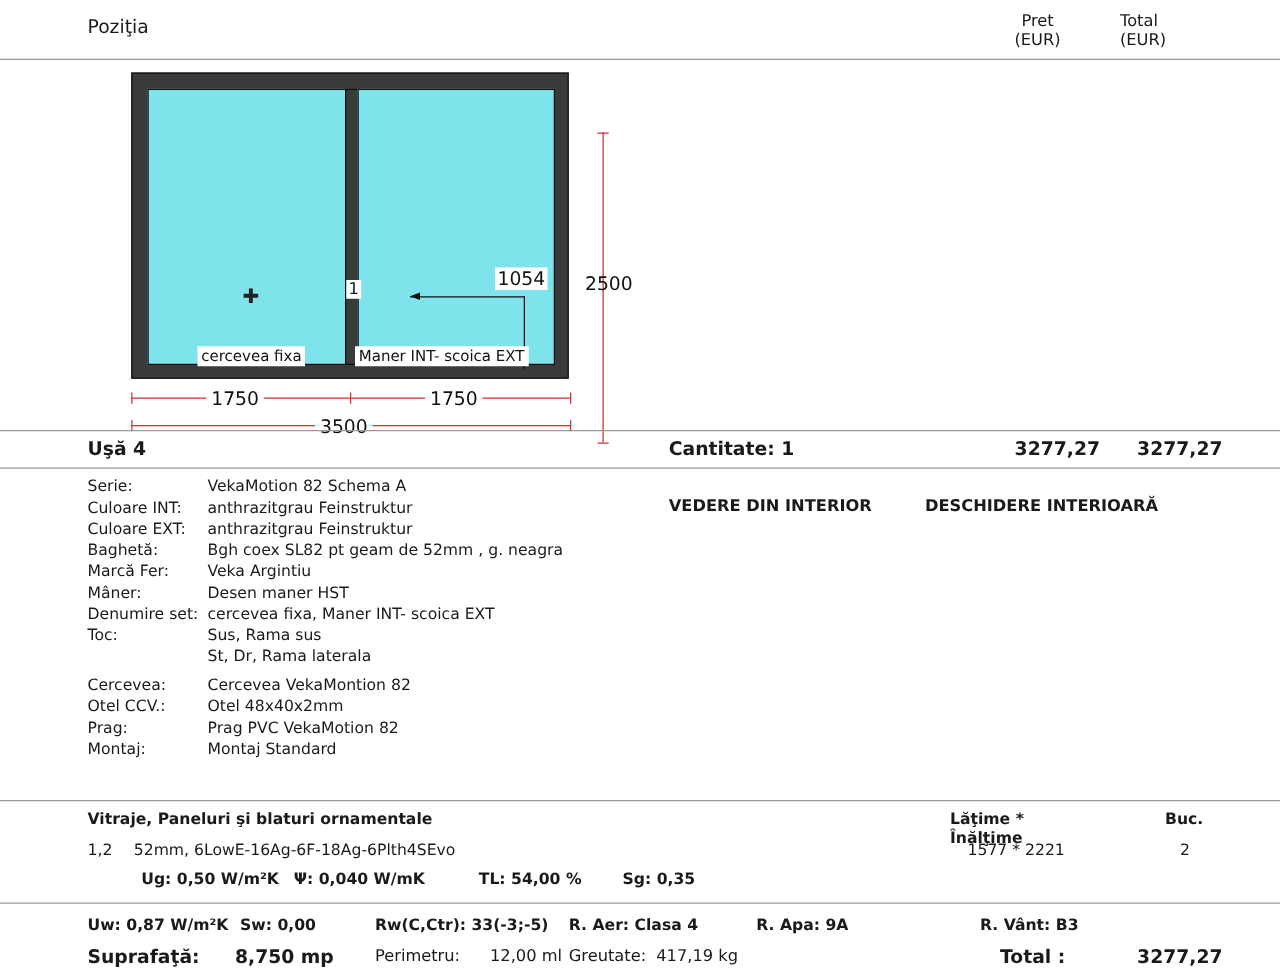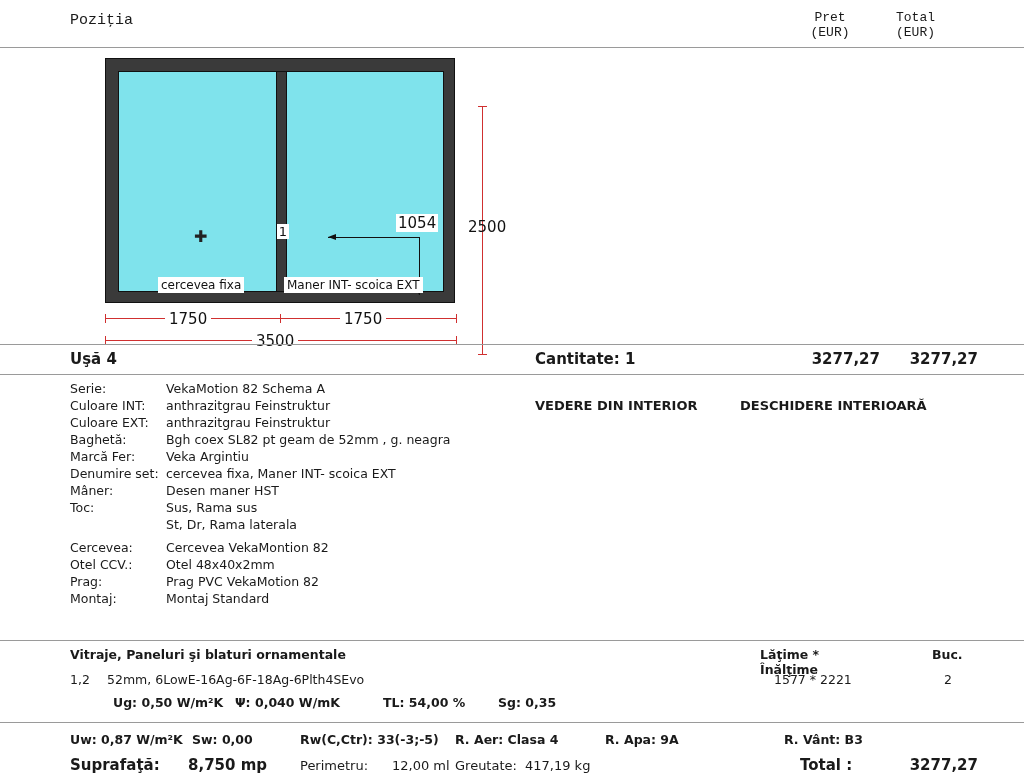--- a/index.html
+++ b/index.html
@@ -21,21 +21,20 @@
     width: 1024px;
     height: 784px;
   }
 
   
   .header {
     position: absolute;
     left: 0; top: 0;
     width: 1024px;
     height: 48px;
-    font-family: Liberation Mono, monospace;
   }
   .header .pozitia {
     position: absolute;
     left: 70px; top: 12px;
     font-size: 15px;
   }
   .header .pret {
     position: absolute;
     left: 790px; top: 10px;
     width: 80px;
@@ -393,26 +392,26 @@
     </div>
     <div class="spec-row">
       <span class="spec-key">Baghetă:</span>
       <span class="spec-val">Bgh coex SL82 pt geam de 52mm , g. neagra</span>
     </div>
     <div class="spec-row">
       <span class="spec-key">Marcă Fer:</span>
       <span class="spec-val">Veka Argintiu</span>
     </div>
     <div class="spec-row">
+      <span class="spec-key">Mâner:</span>
+      <span class="spec-val">Desen maner HST</span>
+    </div>
+    <div class="spec-row">
       <span class="spec-key">Denumire set:</span>
       <span class="spec-val">cercevea fixa, Maner INT- scoica EXT</span>
-    </div>
-    <div class="spec-row">
-      <span class="spec-key">Mâner:</span>
-      <span class="spec-val">Desen maner HST</span>
     </div>
     <div class="spec-row tall">
       <span class="spec-key">Toc:</span>
       <span class="spec-val">Sus, Rama sus
 St, Dr, Rama laterala</span>
     </div>
     <div class="spec-gap"></div>
     <div class="spec-row">
       <span class="spec-key">Cercevea:</span>
       <span class="spec-val">Cercevea VekaMontion 82</span>

